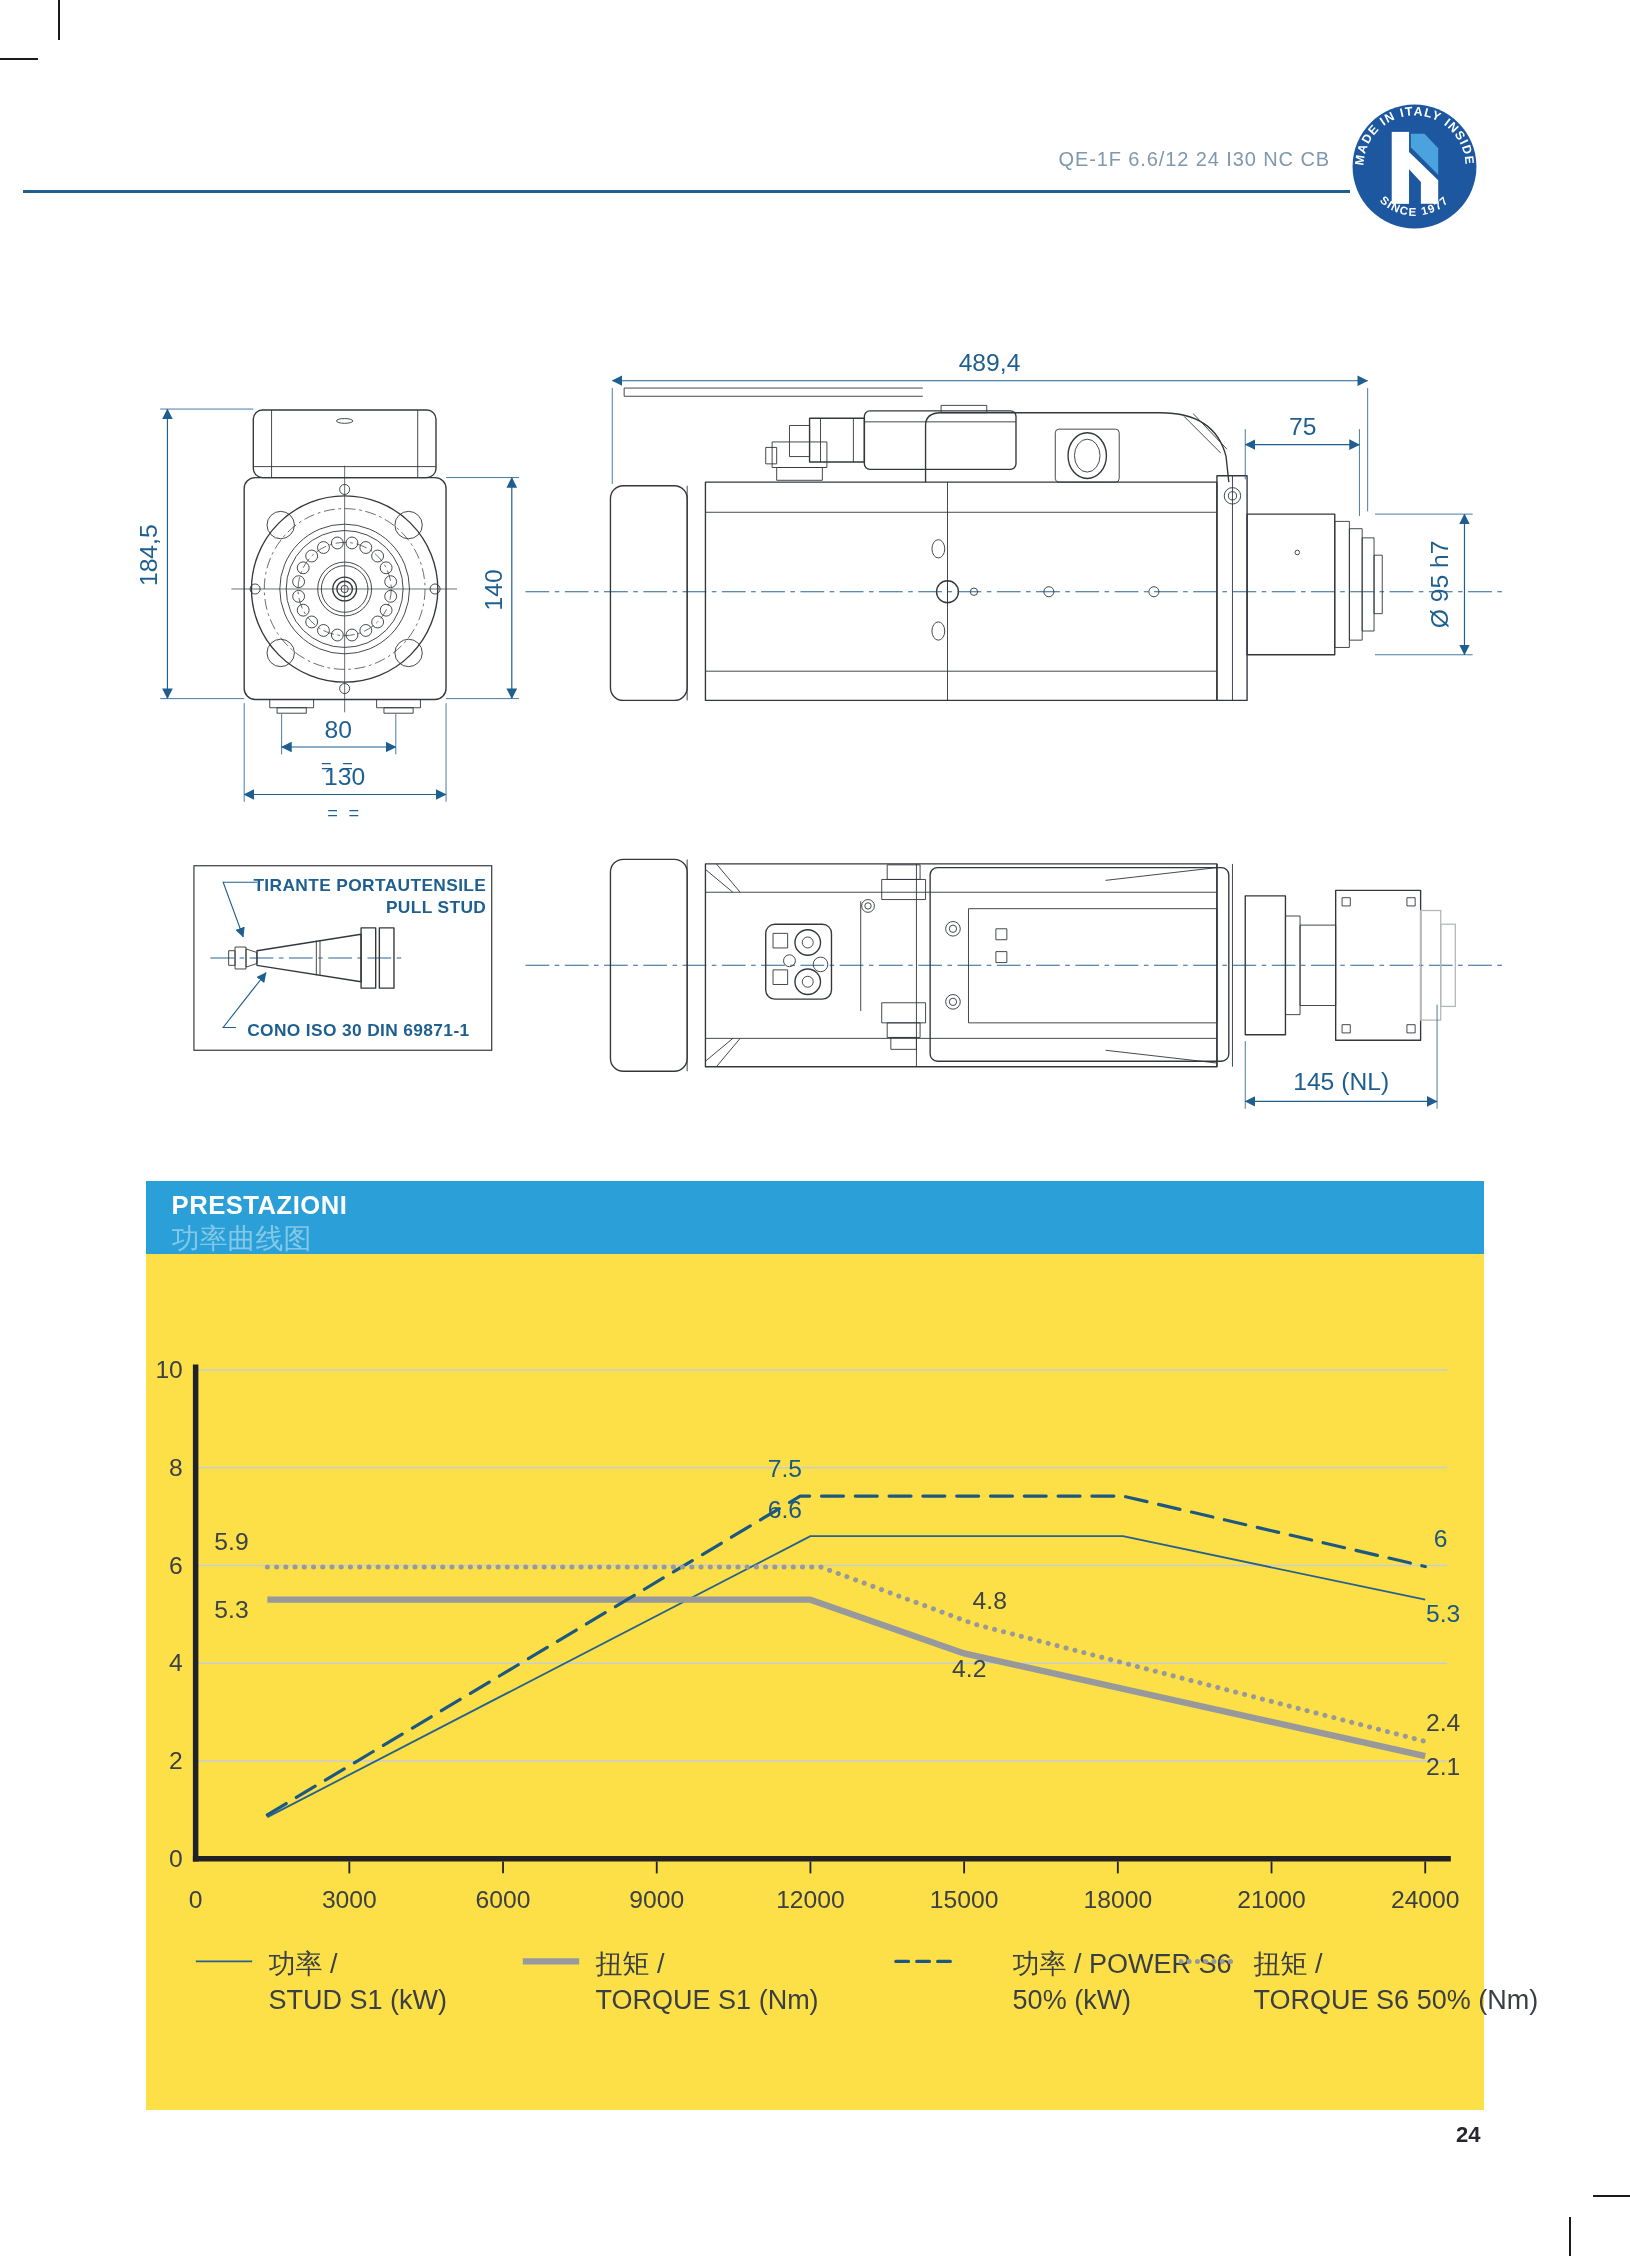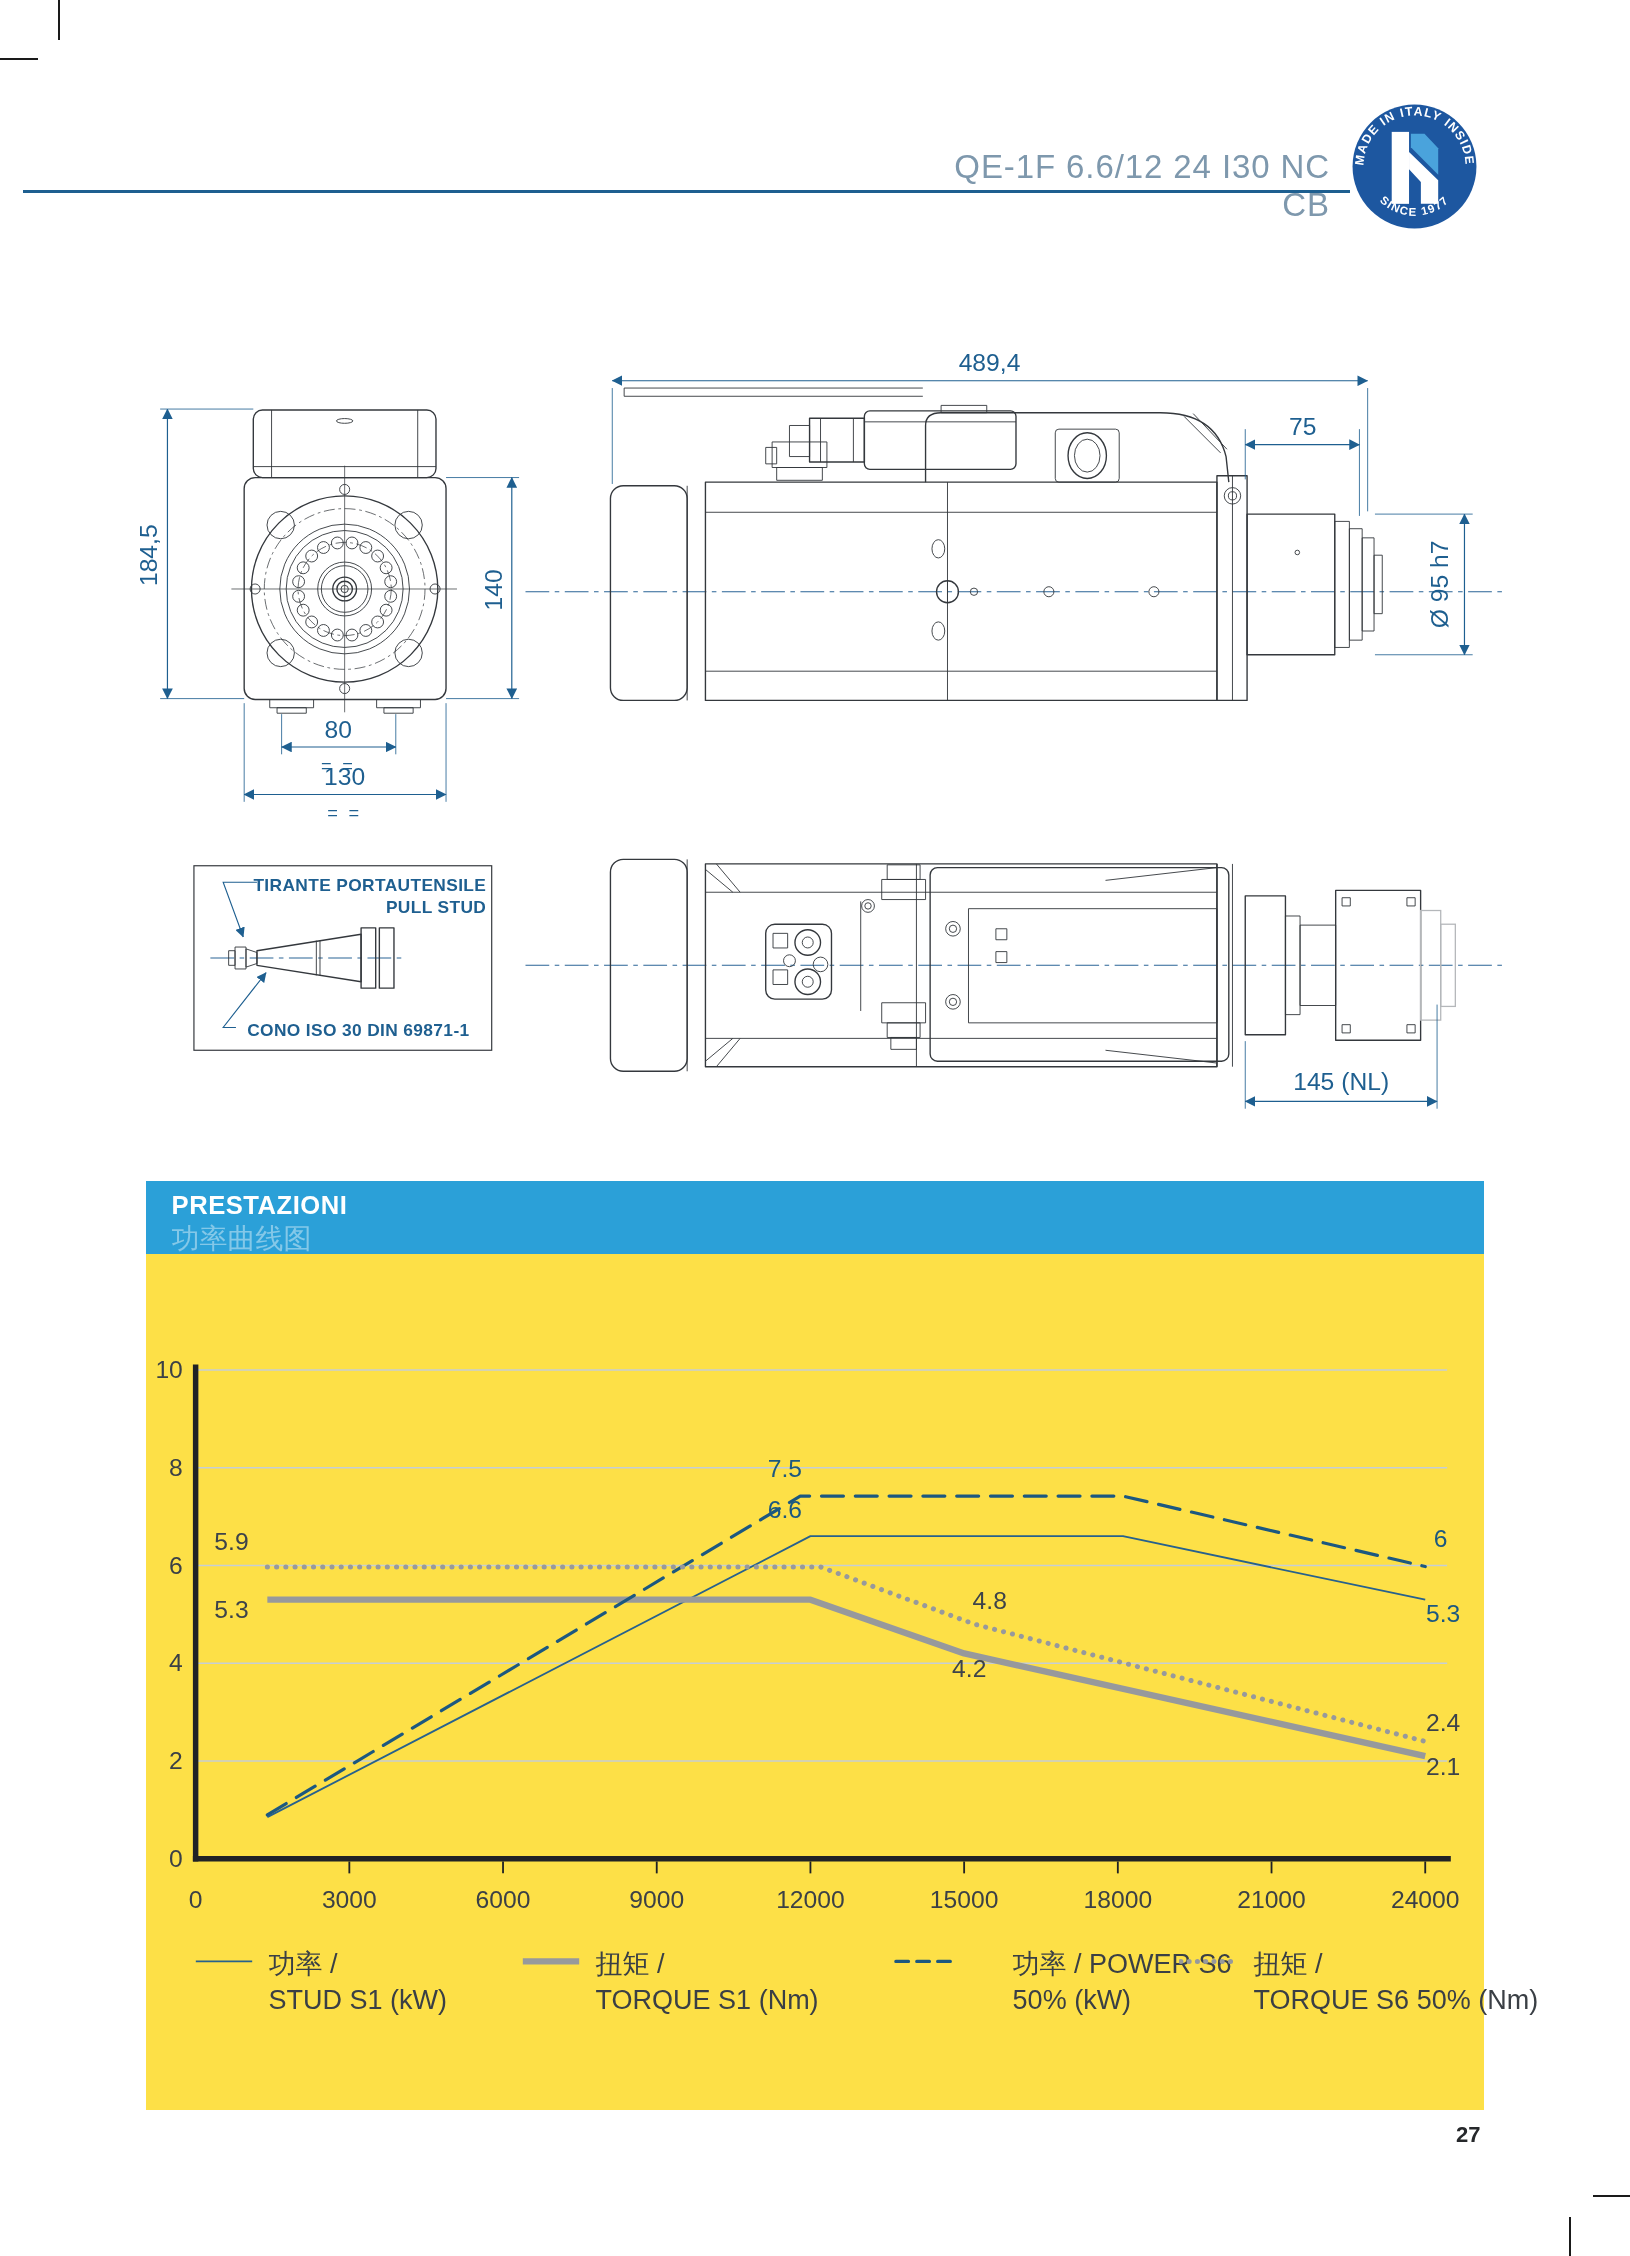--- a/index.html
+++ b/index.html
@@ -1,21 +1,21 @@
 <!DOCTYPE html>
 <html style="font-size:14.6px"><head>
 <meta charset="utf-8">
 <style>
   html,body{margin:0;padding:0;background:#ffffff;}
   body{width:1631px;height:2257px;position:relative;font-family:"Liberation Sans",sans-serif;overflow:hidden;}
   .abs{position:absolute;}
   
   .mark{position:absolute;background:#1a1a1a;}
   
-  #header-title{left:914px;top:148px;width:416px;text-align:right;font-size:33px;color:#7e98ad;letter-spacing:0.9px;}
+  #header-title{left:914px;top:148px;width:416px;text-align:right;font-size:20px;color:#7e98ad;letter-spacing:0.9px;}
   #header-rule{left:23px;top:190px;width:1327px;height:2.7px;background:#1e5f90;}
   #logo{left:1348px;top:100px;}
   
   #drawings{left:0;top:146px;}
   .oline{fill:none;stroke:#34383d;stroke-width:1.5;stroke-linejoin:round;}
   .oline2{fill:none;stroke:#34383d;stroke-width:1;stroke-linejoin:round;}
   .clb{fill:none;stroke:#2a6496;stroke-width:1.1;stroke-dasharray:26 6 5 6;}
   .cld{fill:none;stroke:#34383d;stroke-width:0.8;stroke-dasharray:12 4 3 4;}
   .thin{fill:none;stroke:#34383d;stroke-width:0.8;}
   .dim{fill:none;stroke:#1e5f90;stroke-width:1.3;}
@@ -400,14 +400,14 @@
           <line x1="2" x2="64" y1="7" y2="7" stroke="#97999c" stroke-width="5.5" stroke-dasharray="0.1 9" stroke-linecap="round"></line>
         </svg>
         <div class="leg-text">
           <div>扭矩 /</div>
           <div>TORQUE S6 50% (Nm)</div>
         </div>
       </div>
     </div>
 </div>
 
-<div class="abs" id="page-number">27</div>
+<div class="abs" id="page-number">24</div>
 
 
 </body></html>

